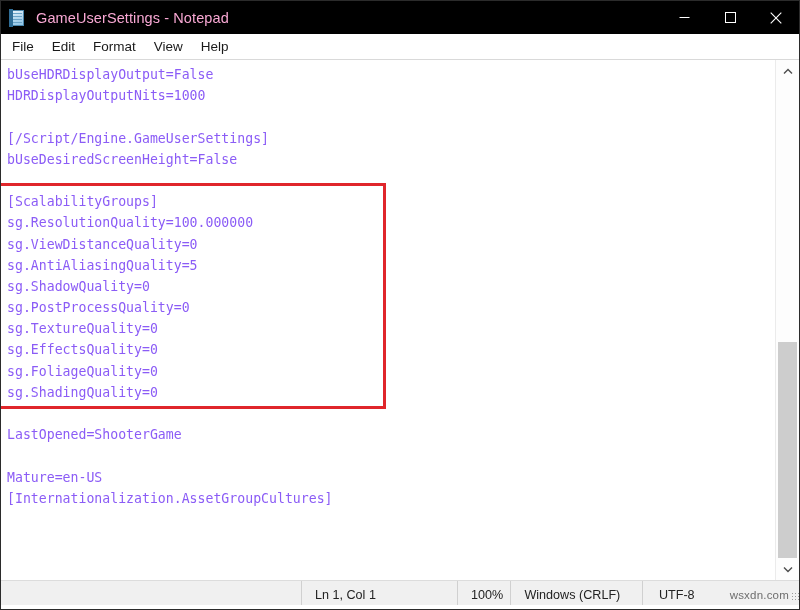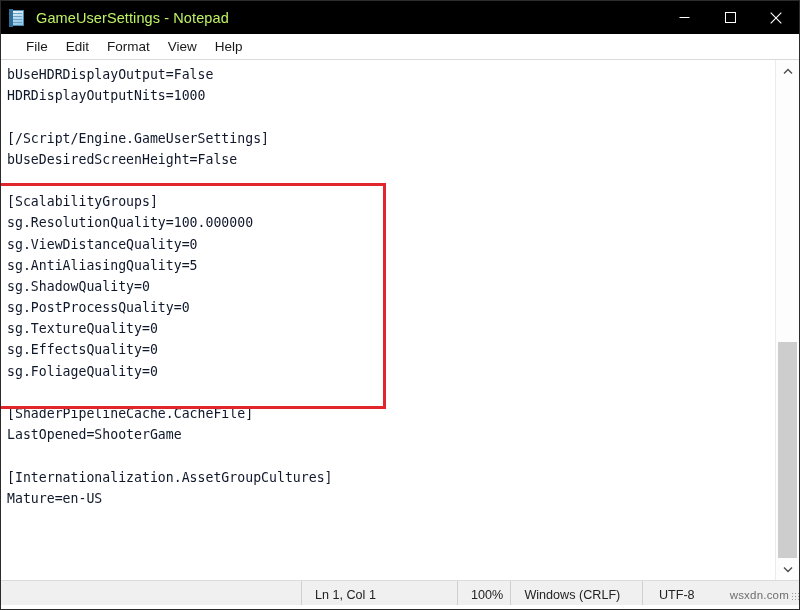--- a/index.html
+++ b/index.html
@@ -61,21 +61,21 @@
     background: #6ba4c8;
     margin-bottom: 2px;
   }
   .app-icon .curl {
     position: absolute;
     left: 0px; top: 0px;
     width: 4px; height: 18px;
     background: #2f6d96;
   }
   .title-text {
-    color: #bef264;
+    color: #f9a8d4;
     font-size: 14.5px;
     font-family: "Liberation Sans", sans-serif;
     letter-spacing: 0.1px;
     white-space: nowrap;
   }
   .win-buttons {
     position: absolute;
     right: 0; top: 0;
     height: 33px;
     display: flex;
@@ -92,21 +92,21 @@
 
   
   .menubar {
     position: absolute;
     left: 0; top: 33px;
     width: 100%;
     height: 25px;
     background: #ffffff;
     display: flex;
     align-items: center;
-    padding-left: 16px;
+    padding-left: 2px;
     box-sizing: border-box;
   }
   .menu-item {
     font-size: 13.5px;
     color: #1a1a1a;
     padding: 2px 9px 3px 9px;
     white-space: nowrap;
     font-family: "Liberation Sans", sans-serif;
   }
 
@@ -127,21 +127,21 @@
     right: 24px;
     bottom: 0;
     padding: 4px 0 0 6px;
     box-sizing: border-box;
     background: #ffffff;
   }
   .line {
     font-family: "DejaVu Sans Mono", monospace;
     font-size: 13.2px;
     line-height: 21.2px;
-    color: #0f172a;
+    color: #8b5cf6;
     white-space: pre;
     height: 21.2px;
   }
   .line.blank { color: transparent; }
 
   
   .red-box {
     position: absolute;
     left: 1px;
     top: 120px;
@@ -298,26 +298,26 @@
       <div class="line blank"></div>
       <div class="line">[ScalabilityGroups]</div>
       <div class="line">sg.ResolutionQuality=100.000000</div>
       <div class="line">sg.ViewDistanceQuality=0</div>
       <div class="line">sg.AntiAliasingQuality=5</div>
       <div class="line">sg.ShadowQuality=0</div>
       <div class="line">sg.PostProcessQuality=0</div>
       <div class="line">sg.TextureQuality=0</div>
       <div class="line">sg.EffectsQuality=0</div>
       <div class="line">sg.FoliageQuality=0</div>
+      <div class="line">sg.ShadingQuality=0</div>
       <div class="line blank"></div>
-      <div class="line">[ShaderPipelineCache.CacheFile]</div>
       <div class="line">LastOpened=ShooterGame</div>
       <div class="line blank"></div>
+      <div class="line">Mature=en-US</div>
       <div class="line">[Internationalization.AssetGroupCultures]</div>
-      <div class="line">Mature=en-US</div>
 
       <div class="red-box" id="red-box" style="top: 123.125px; height: 225.875px; left: -5px; width: 390px; border-color: rgb(224, 38, 43);"></div>
     </div>
 
     <div class="vscroll">
       <div class="sb-arrow up">
         <svg width="10" height="7" viewBox="0 0 10 7" aria-hidden="true">
           <polyline points="1,5.4 5,1.4 9,5.4" fill="none" stroke="#4d4d4d" stroke-width="1.4"></polyline>
         </svg>
       </div>

